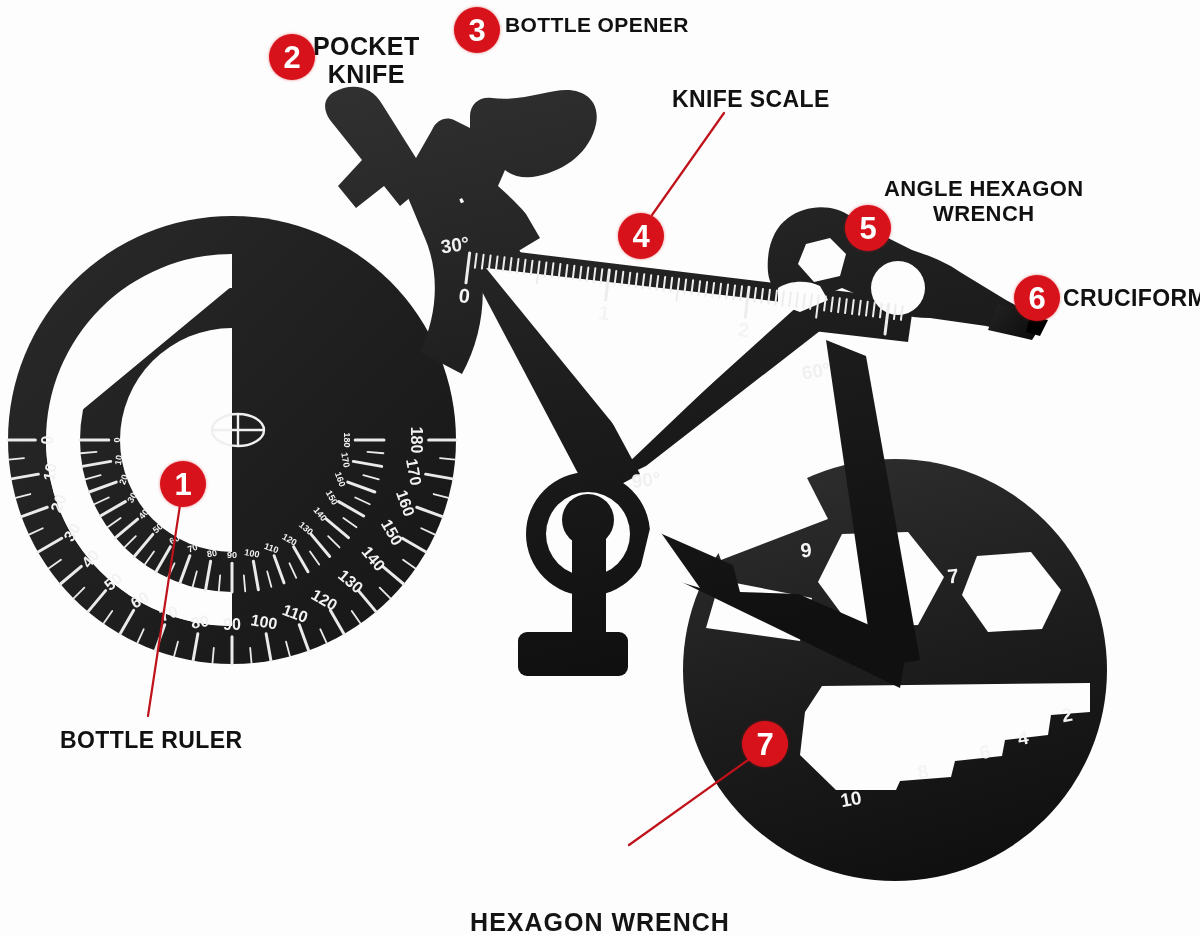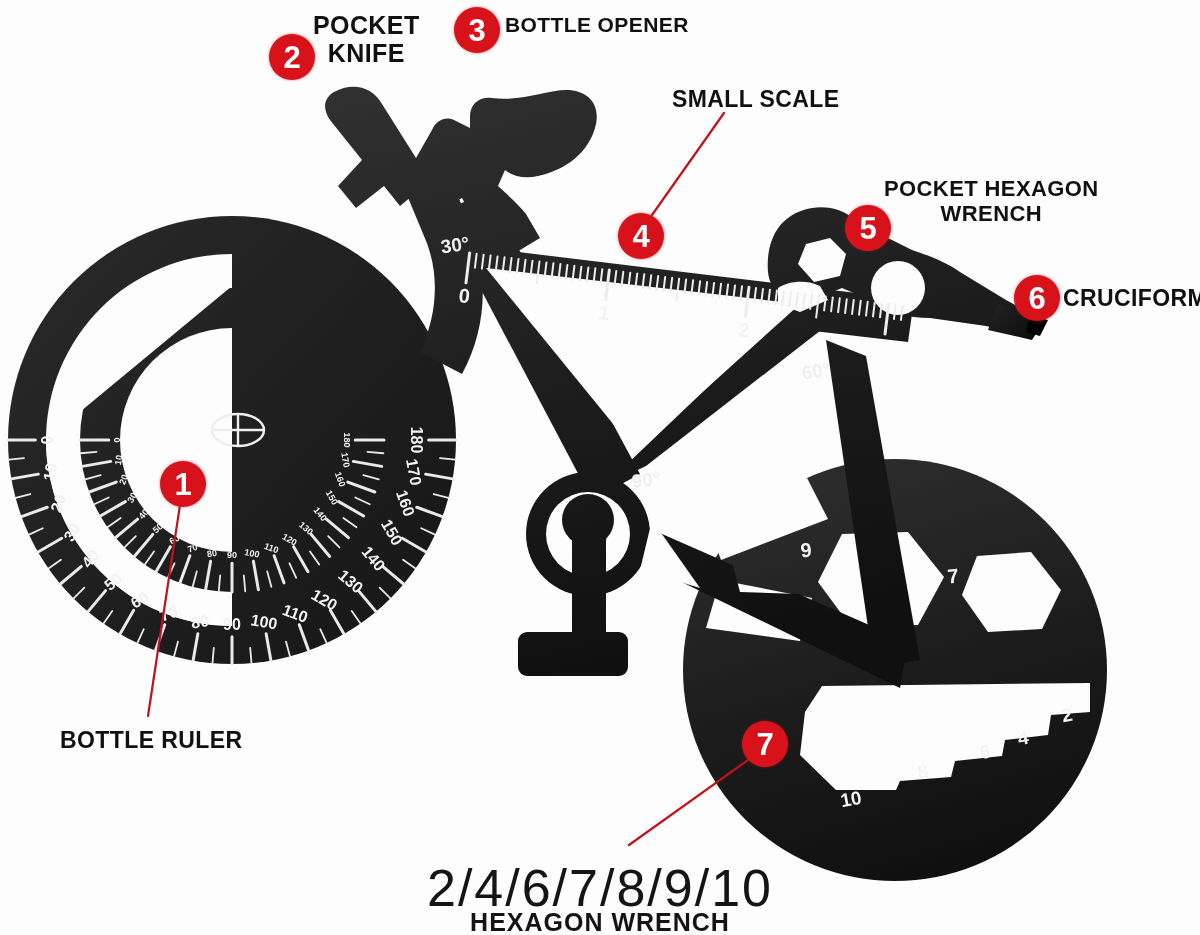--- a/index.html
+++ b/index.html
@@ -483,25 +483,24 @@
       <div class="badge" style="left: 1014px; top: 275px; width: 46px; height: 46px; font-size: 31px; background: rgb(216, 18, 26);">
         <span>6</span>
       </div>
       <div class="badge" style="left: 742px; top: 721px; width: 46px; height: 46px; font-size: 31px; background: rgb(216, 18, 26);">
         <span>7</span>
       </div>
     </div>
 
   <div id="labels">
       <div class="lbl" style="left: 60px; top: 728px; font-size: 23px; color: rgb(17, 17, 17);">BOTTLE RULER</div>
-      <div class="lbl ctr" style="left: 313px; top: 11px; font-size: 25px; color: rgb(17, 17, 17);">POCKET
+      <div class="lbl ctr" style="left: 313px; top: 32px; font-size: 25px; color: rgb(17, 17, 17);">POCKET
 KNIFE</div>
       <div class="lbl" style="left: 505px; top: 13px; font-size: 21px; color: rgb(17, 17, 17);">BOTTLE OPENER</div>
-      <div class="lbl" style="left: 672px; top: 87px; font-size: 23px; color: rgb(17, 17, 17);">SMALL SCALE</div>
-      <div class="lbl ctr" style="left: 884px; top: 177px; font-size: 22px; color: rgb(17, 17, 17);">POCKET HEXAGON
+      <div class="lbl" style="left: 672px; top: 87px; font-size: 23px; color: rgb(17, 17, 17);">KNIFE SCALE</div>
+      <div class="lbl ctr" style="left: 884px; top: 177px; font-size: 22px; color: rgb(17, 17, 17);">ANGLE HEXAGON
 WRENCH</div>
       <div class="lbl" style="left: 1063px; top: 286px; font-size: 23px; color: rgb(17, 17, 17);">CRUCIFORM</div>
     </div>
 
-  <div id="big-spec" style="top: 858px; font-size: 52px;">2/4/6/7/8/9/10</div>
   <div id="big-spec-sub" style="top: 908px; font-size: 25px;">HEXAGON WRENCH</div>
 
 </div>
 
 </body></html>

